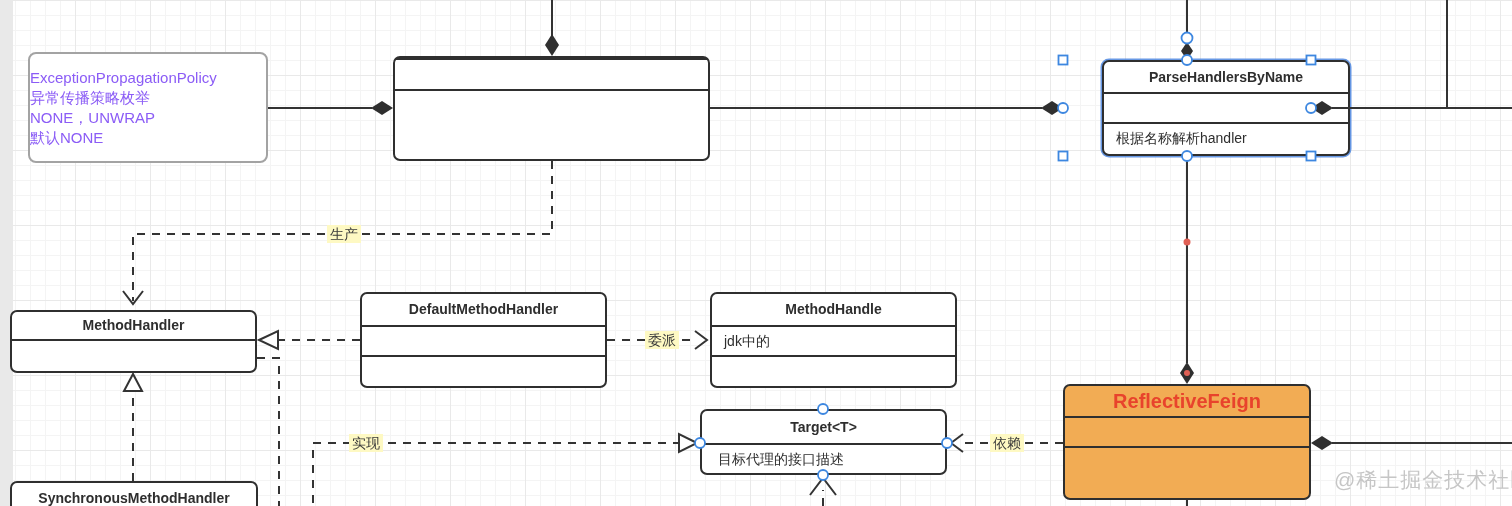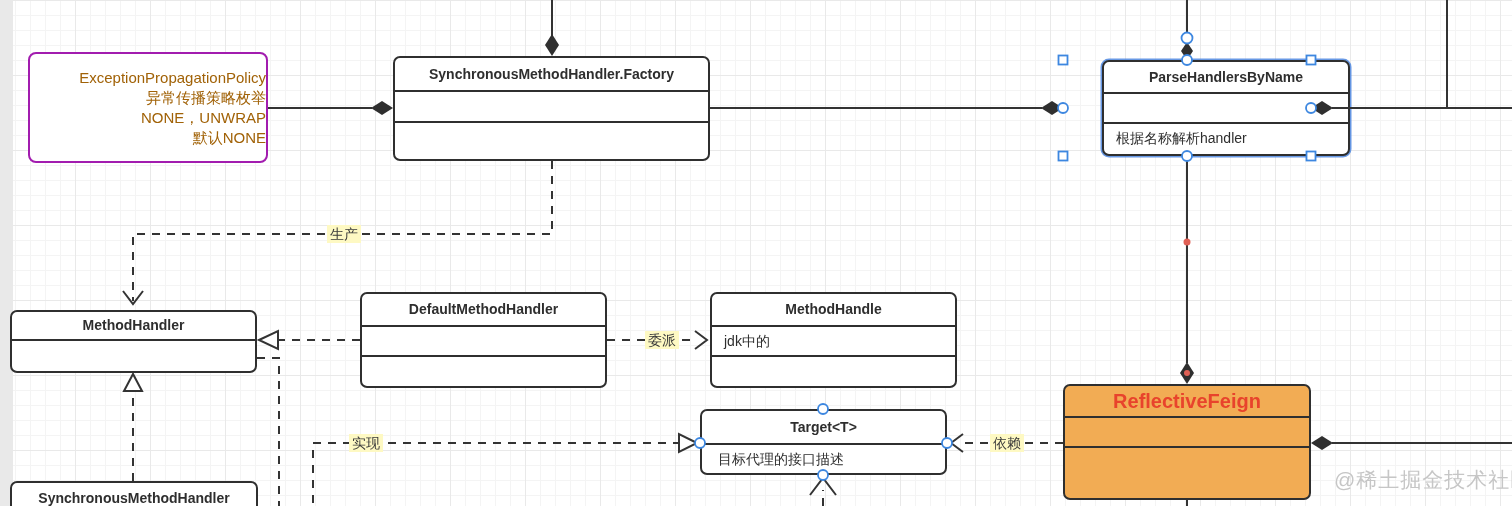--- a/index.html
+++ b/index.html
@@ -21,22 +21,22 @@
     position:absolute;box-sizing:border-box;z-index:2;
     background:#fff;border:2px solid #2f2f2f;border-radius:7px;
     color:#2e2e2e;font-size:14px;
   }
   .uml-row{box-sizing:border-box;overflow:hidden;white-space:nowrap;}
   .uml-row.sep{border-top:2px solid #2f2f2f;}
   .uml-title{text-align:center;font-weight:600;}
   .uml-note{text-align:left;padding-left:12px;}
   .note-box{
     position:absolute;box-sizing:border-box;z-index:2;
-    background:#fff;border:2px solid #a21caf;border-radius:8px;
-    color:#a16207;font-size:15px;line-height:20px;text-align:right;
+    background:#fff;border:2px solid #a3a3a3;border-radius:8px;
+    color:#8b5cf6;font-size:15px;line-height:20px;text-align:left;
     display:flex;flex-direction:column;justify-content:center;
   }
   .orange{background:#F2AC54;}
   .red-title{color:#E8432C;}
   .selected{box-shadow:0 0 0 1.5px rgba(77,135,224,.85);}
   svg.wires{position:absolute;left:0;top:0;z-index:3;}
   .edge-label{
     position:absolute;z-index:4;transform:translate(-50%,-50%);
     background:#fef9c3;padding:0 3px;color:#3a3a3a;font-size:14px;line-height:18px;white-space:nowrap;
   }
@@ -51,21 +51,20 @@
 <div class="canvas-strip"></div>
 
 <div class="note-box" style="left:28px;top:52px;width:240px;height:111px;">
   <div>ExceptionPropagationPolicy</div>
   <div>异常传播策略枚举</div>
   <div>NONE，UNWRAP</div>
   <div>默认NONE</div>
 </div>
 
 <div class="uml-box" style="left:393px;top:56px;width:317px;height:105px;">
-  <div class="uml-row uml-title" style="height:32px;line-height:32px;">SynchronousMethodHandler.Factory</div>
   <div class="uml-row sep" style="height:31px;"></div>
   <div class="uml-row sep" style="height:36px;"></div>
 </div>
 
 <div class="uml-box selected" style="left:1063px;top:60px;width:248px;height:96px;margin-left:39px;">
   <div class="uml-row uml-title" style="height:30px;line-height:30px;">ParseHandlersByName</div>
   <div class="uml-row sep" style="height:30px;"></div>
   <div class="uml-row sep uml-note" style="height:30px;line-height:28px;">根据名称解析handler</div>
 </div>
 

